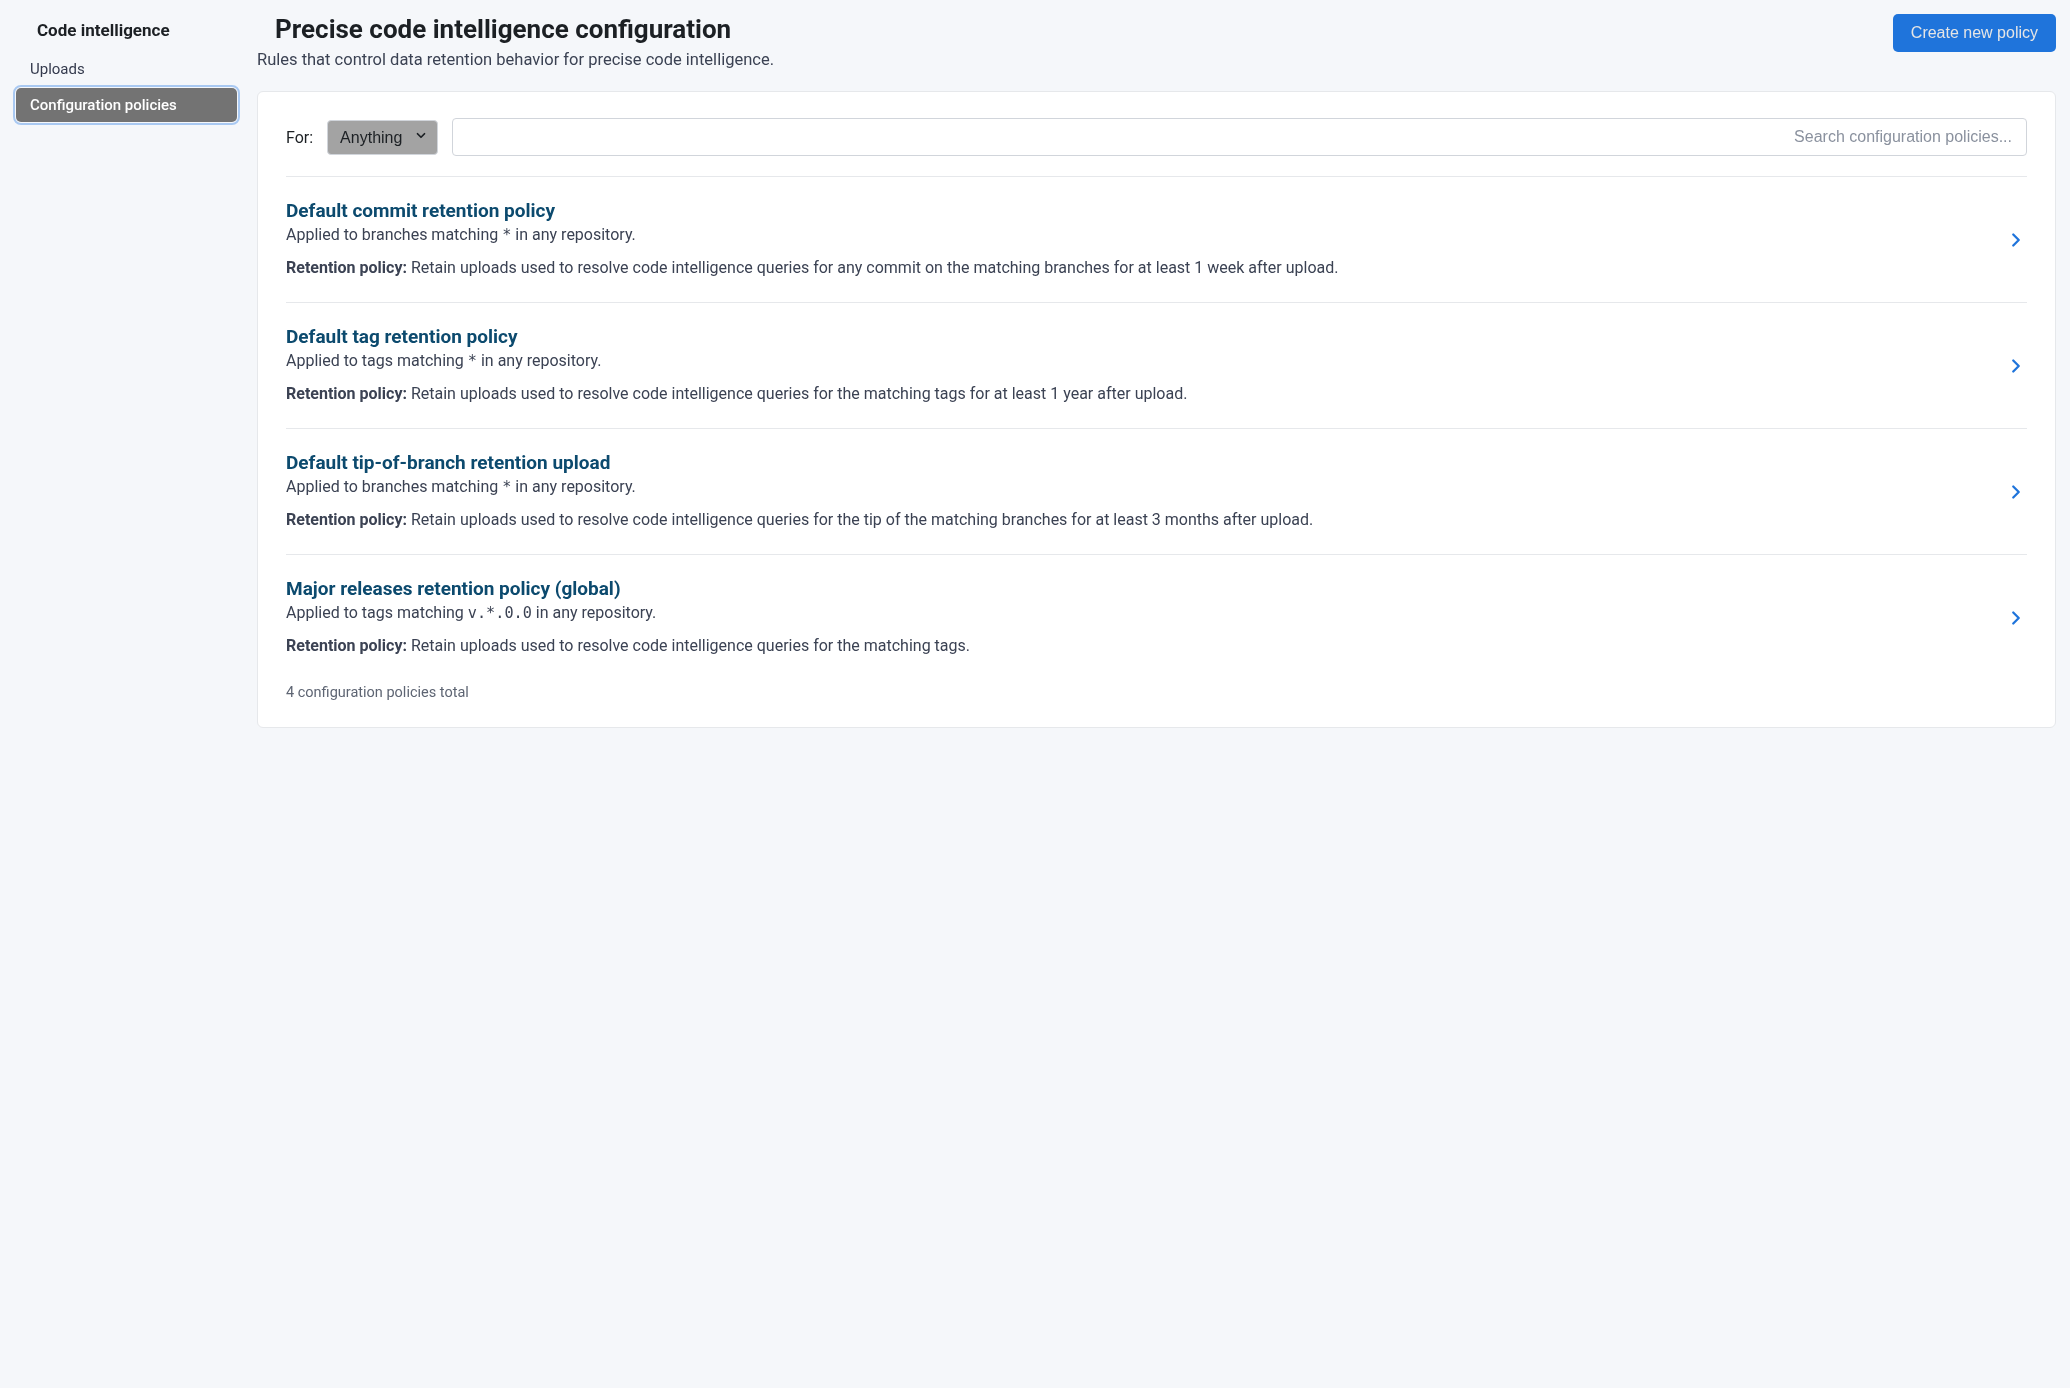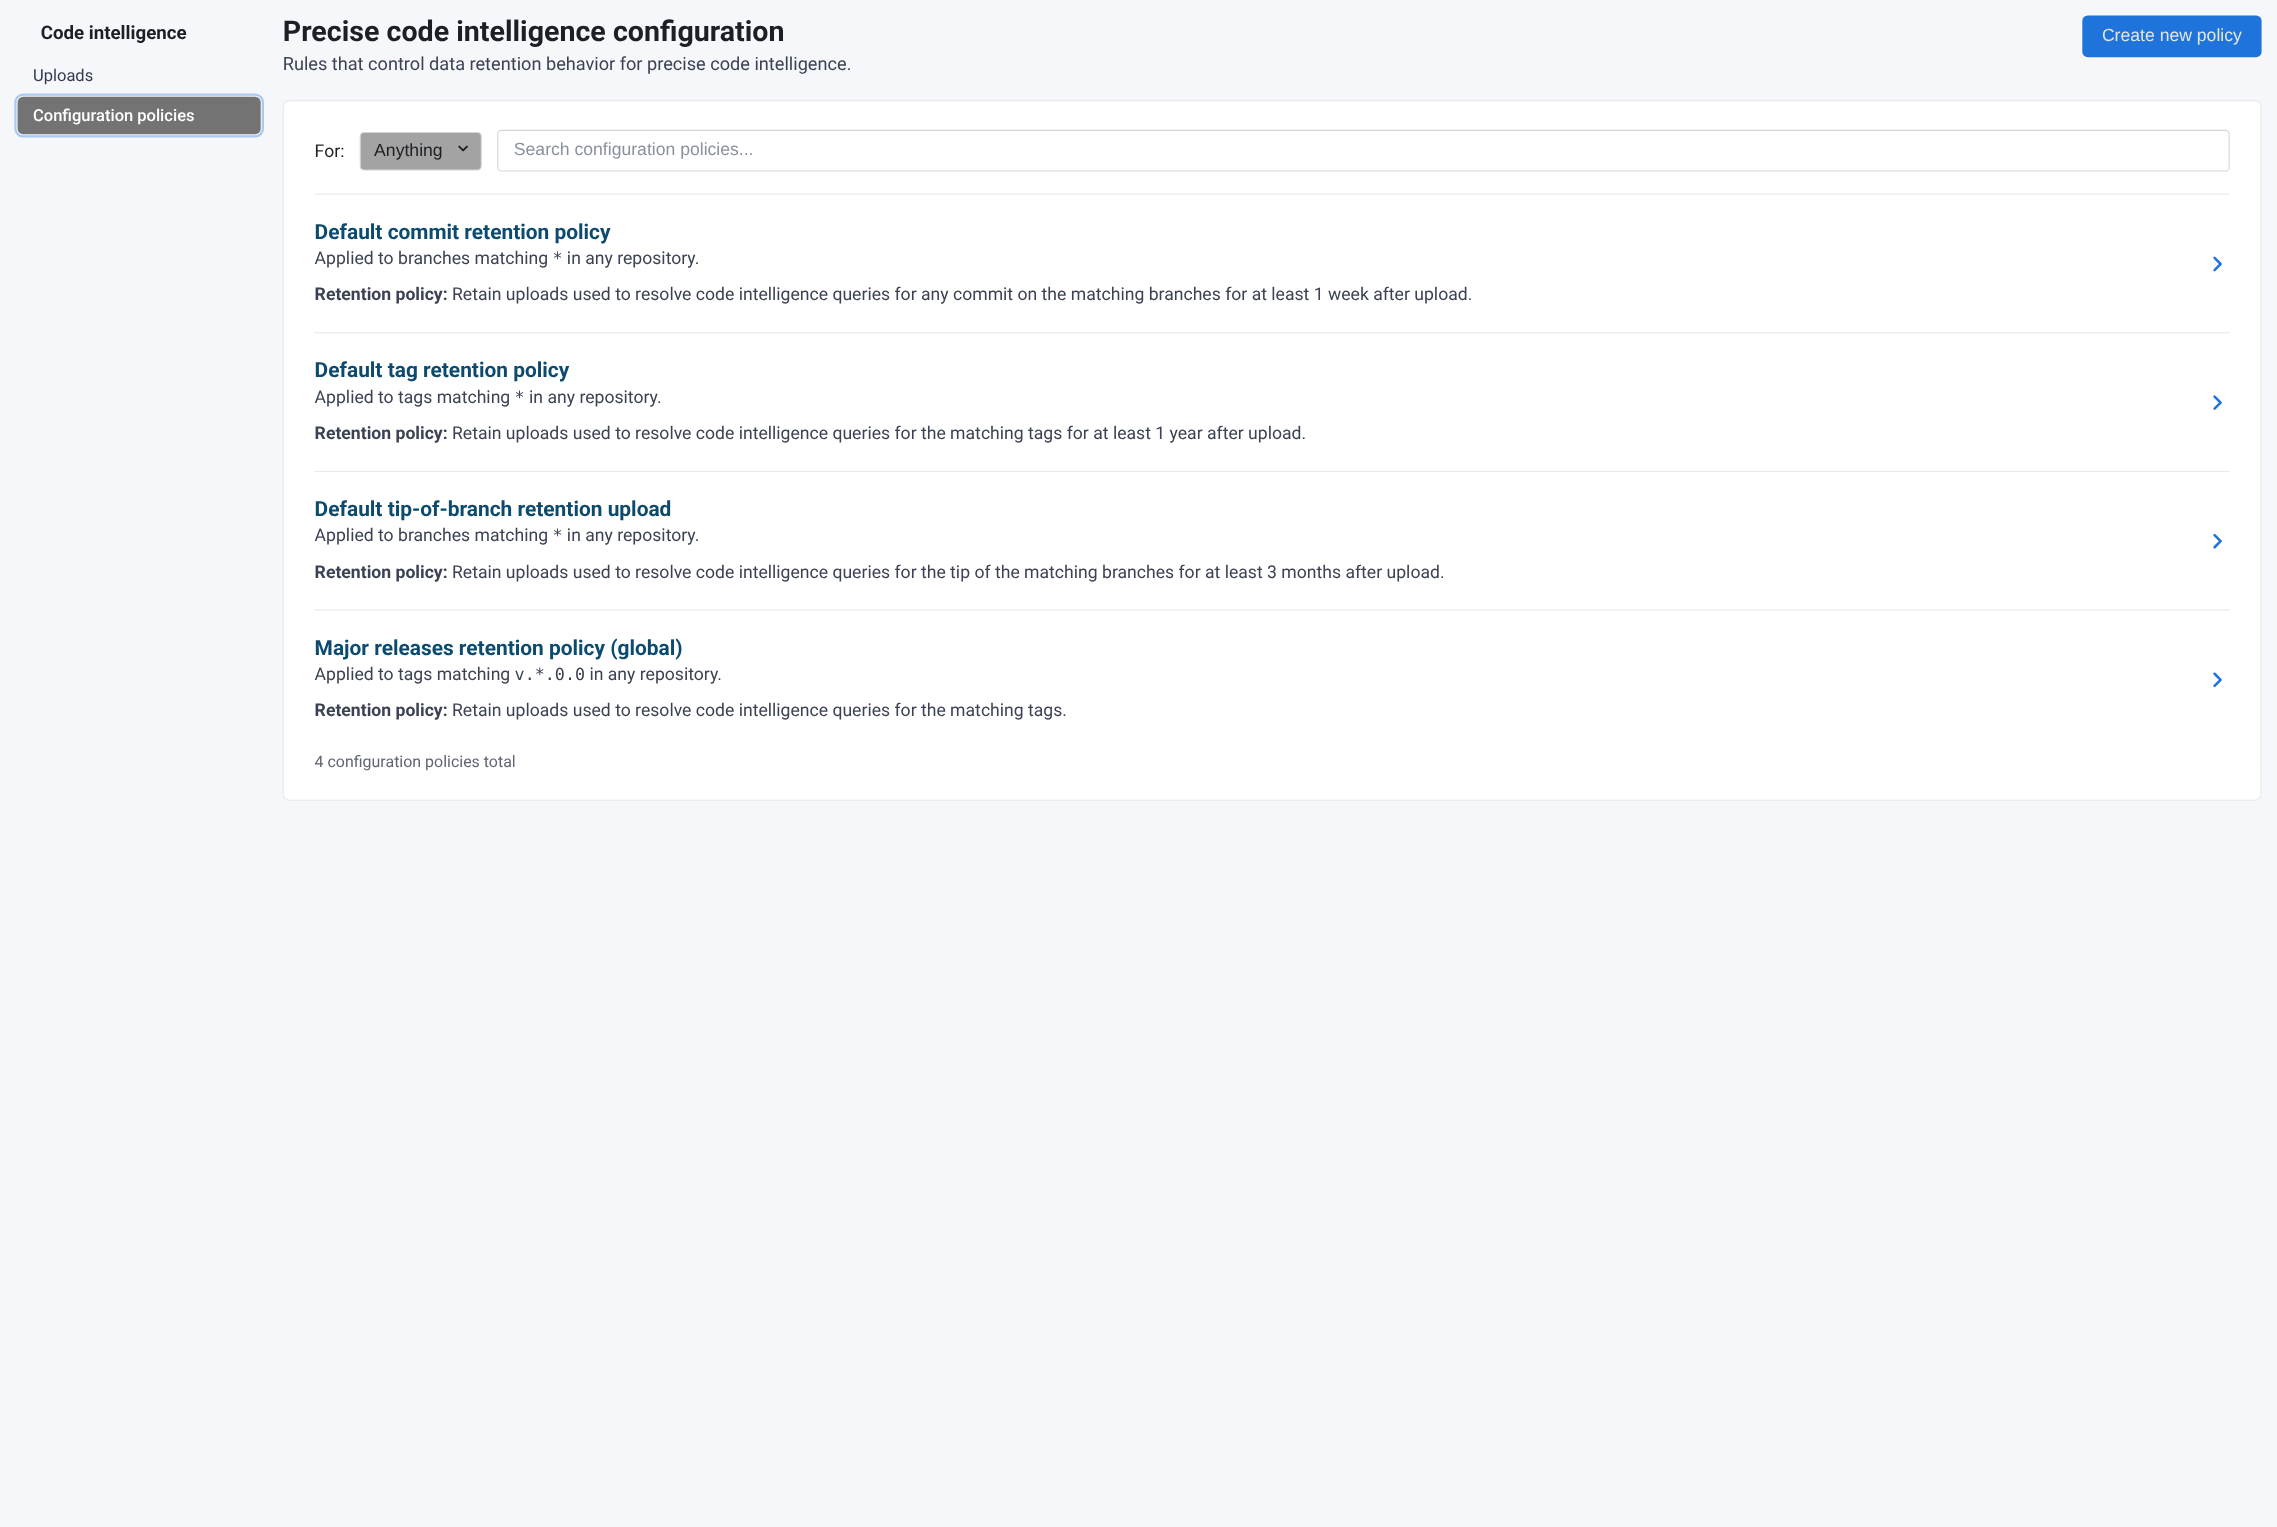--- a/index.html
+++ b/index.html
@@ -51,20 +51,21 @@
       align-items: flex-start;
       justify-content: space-between;
       gap: 20px;
       margin-bottom: 22px;
     }
     .page-title {
       font-size: 26px;
       font-weight: 700;
       color: #1c2024;
       margin-bottom: 6px;
+      margin-left: 18px;
     }
     .page-subtitle {
       font-size: 16.5px;
       color: #3b4253;
     }
     .btn-primary {
       background: #1f74db;
       color: #e5e5e5;
       border: none;
       border-radius: 5px;
@@ -111,20 +112,21 @@
       transform: translateY(-50%);
       pointer-events: none;
     }
     .search-input {
       flex: 1;
       border: 1px solid #d1d5db;
       border-radius: 4px;
       padding: 9px 14px;
       font-size: 16px;
       color: #1c2024;
+      text-align: right;
     }
     .search-input::placeholder { color: #8a919e; }
     .policy-list {
       border-top: 1px solid #e6e8eb;
     }
     .policy-row {
       border-bottom: 1px solid #e6e8eb;
       padding: 22px 0;
       display: flex;
       align-items: center;

